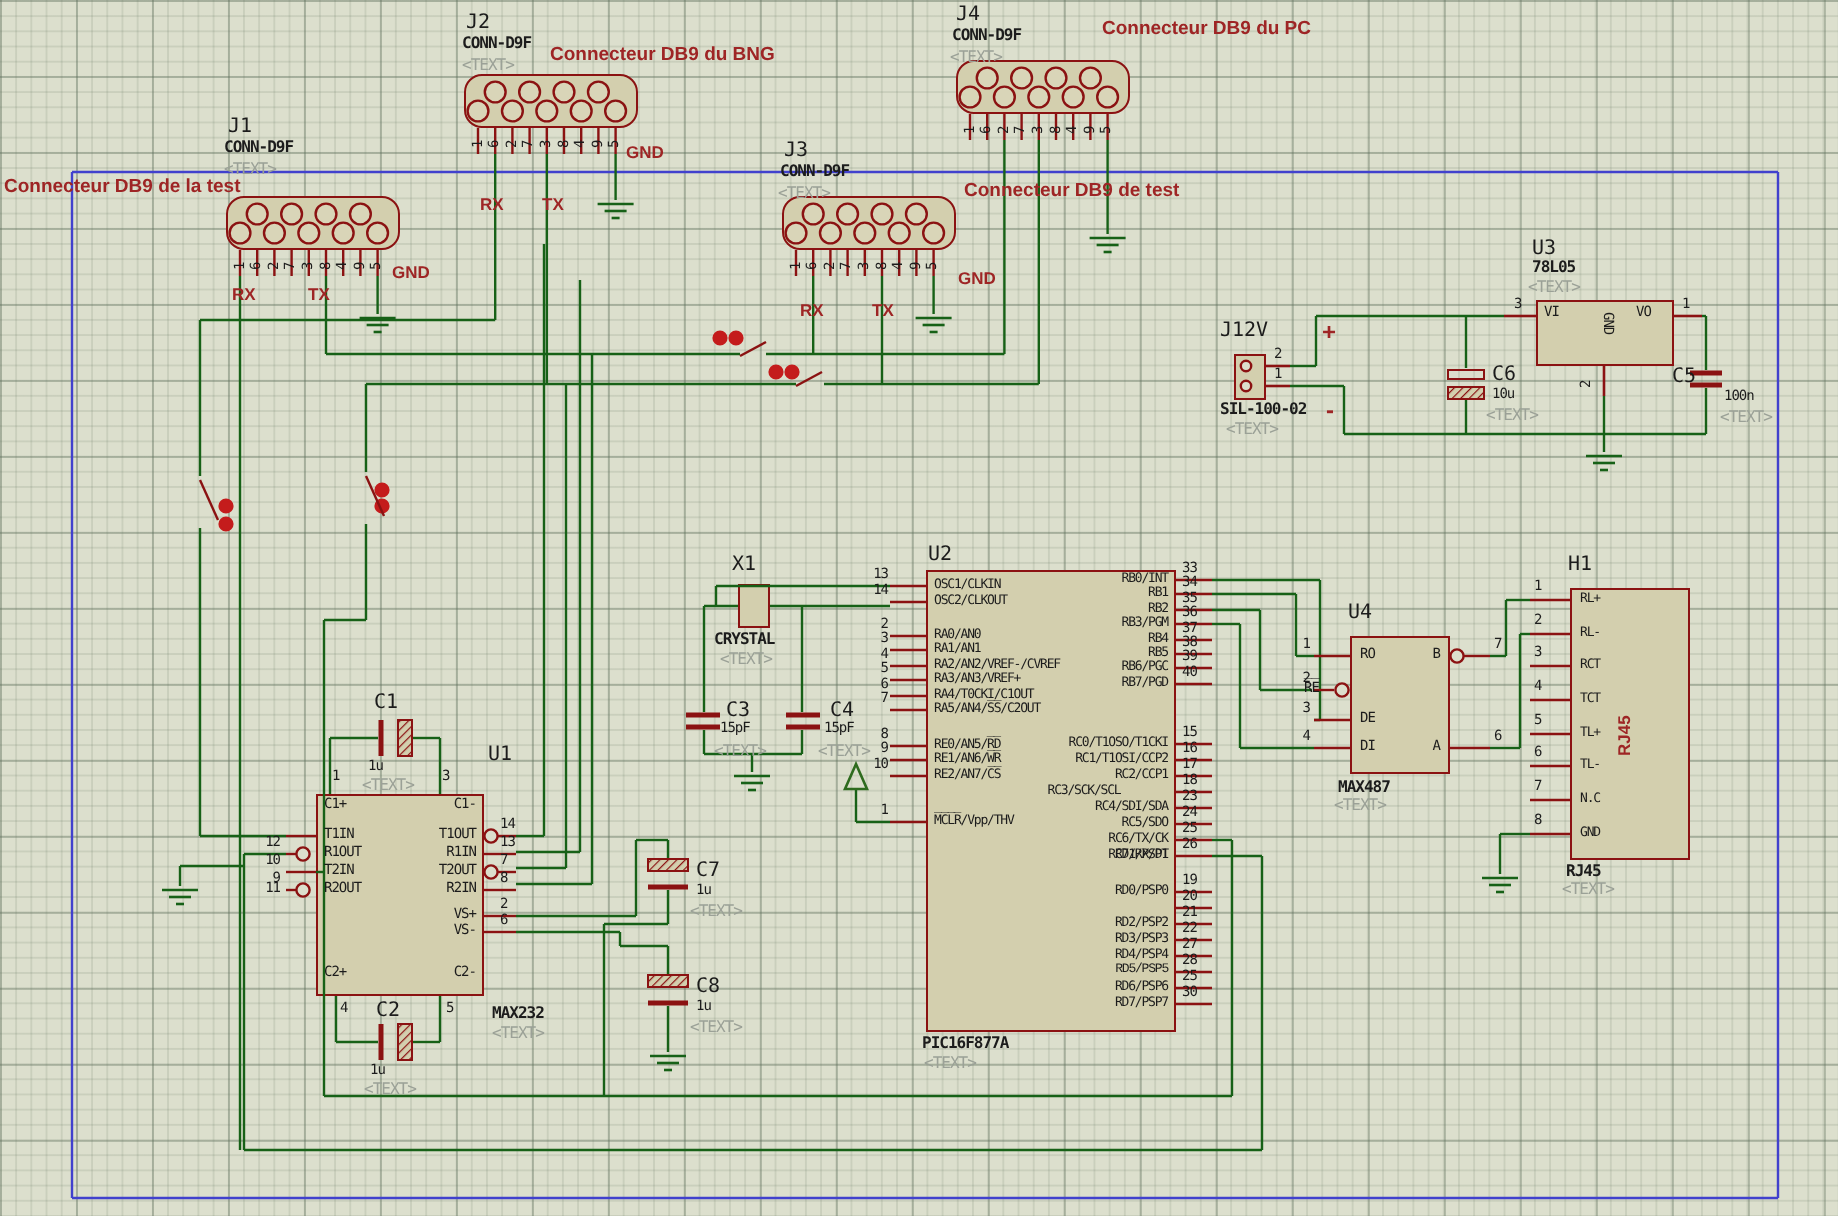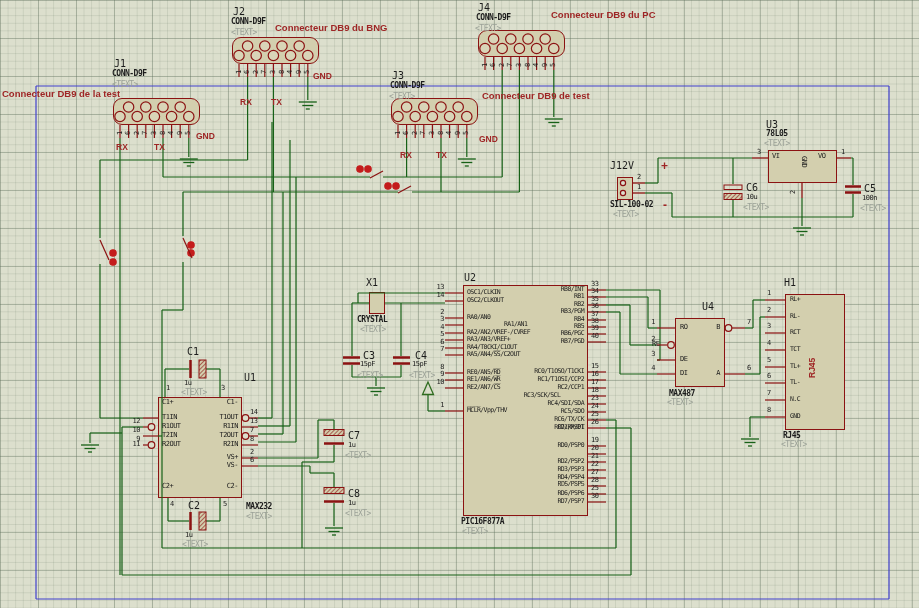--- a/index.html
+++ b/index.html
@@ -424,21 +424,21 @@
   <div class="t pname7" style="left:772px;top:153px">VI</div>
   <div class="t pname7" style="left:818px;top:153px">VO</div>
   <div class="t pname7 vertD" style="left:807px;top:156px">GND</div>
   <div class="t pnum" style="left:757px;top:149px">3</div>
   <div class="t pnum" style="left:841px;top:149px">1</div>
   <div class="t pnum vertU" style="left:790px;top:194px">2</div>
 
   <div class="t ref" style="left:746px;top:183px">C6</div>
   <div class="t pnum" style="left:746px;top:194px">10u</div>
   <div class="t ph" style="left:743px;top:204px">&lt;TEXT&gt;</div>
-  <div class="t ref" style="left:864px;top:184px">C5</div>
+  <div class="t ref" style="left:836px;top:184px">C5</div>
   <div class="t pnum" style="left:862px;top:195px">100n</div>
   <div class="t ph" style="left:860px;top:205px">&lt;TEXT&gt;</div>
   <div class="t ref" style="left:363px;top:351px">C3</div>
   <div class="t pnum" style="left:360px;top:361px">15pF</div>
   <div class="t ph" style="left:357px;top:372px">&lt;TEXT&gt;</div>
   <div class="t ref" style="left:415px;top:351px">C4</div>
   <div class="t pnum" style="left:412px;top:361px">15pF</div>
   <div class="t ph" style="left:409px;top:372px">&lt;TEXT&gt;</div>
   <div class="t ref" style="left:348px;top:431px">C7</div>
   <div class="t pnum" style="left:348px;top:442px">1u</div>
@@ -466,21 +466,21 @@
   <div class="t ph" style="left:246px;top:513px">&lt;TEXT&gt;</div>
   <div class="t pname7" style="left:162px;top:399px">C1+</div>
   <div class="t pname7 ra" style="left:206px;top:399px;width:32px">C1-</div>
   <div class="t pname7" style="left:162px;top:483px">C2+</div>
   <div class="t pname7 ra" style="left:206px;top:483px;width:32px">C2-</div>
   <div class="t pnum" style="left:166px;top:385px">1</div>
   <div class="t pnum" style="left:221px;top:385px">3</div>
   <div class="t pnum" style="left:170px;top:501px">4</div>
   <div class="t pnum" style="left:223px;top:501px">5</div>
 
-  <div class="t ref" style="left:702px;top:302px">U4</div>
+  <div class="t ref" style="left:674px;top:302px">U4</div>
   <div class="t part" style="left:669px;top:390px">MAX487</div>
   <div class="t ph" style="left:667px;top:399px">&lt;TEXT&gt;</div>
 
   <div class="t ref" style="left:784px;top:278px">H1</div>
   <div class="t part" style="left:783px;top:432px">RJ45</div>
   <div class="t ph" style="left:781px;top:441px">&lt;TEXT&gt;</div>
   <div class="t redS vertU" style="left:808px;top:378px">RJ45</div>
 <div class="t pnum vertU" style="left: 116.5px; top: 135px;">1</div>
     <div class="t pnum vertU" style="left: 125.1px; top: 135px;">6</div>
     <div class="t pnum vertU" style="left: 133.7px; top: 135px;">2</div>
@@ -517,21 +517,21 @@
     <div class="t pnum vertU" style="left: 533.1px; top: 67px;">4</div>
     <div class="t pnum vertU" style="left: 541.7px; top: 67px;">9</div>
     <div class="t pnum vertU" style="left: 550.3px; top: 67px;">5</div>
     <div class="t pnum ra" style="left: 428px; top: 284px; width: 16px;">13</div>
     <div class="t pname" style="left: 467px; top: 289px;">OSC1/CLKIN</div>
     <div class="t pnum ra" style="left: 428px; top: 292px; width: 16px;">14</div>
     <div class="t pname" style="left: 467px; top: 297px;">OSC2/CLKOUT</div>
     <div class="t pnum ra" style="left: 428px; top: 309px; width: 16px;">2</div>
     <div class="t pname" style="left: 467px; top: 314px;">RA0/AN0</div>
     <div class="t pnum ra" style="left: 428px; top: 316px; width: 16px;">3</div>
-    <div class="t pname" style="left: 467px; top: 321px; margin-left: 37px;">RA1/AN1</div>
+    <div class="t pname" style="left: 467px; top: 321px;">RA1/AN1</div>
     <div class="t pnum ra" style="left: 428px; top: 324px; width: 16px;">4</div>
     <div class="t pname" style="left: 467px; top: 329px;">RA2/AN2/VREF-/CVREF</div>
     <div class="t pnum ra" style="left: 428px; top: 331px; width: 16px;">5</div>
     <div class="t pname" style="left: 467px; top: 336px;">RA3/AN3/VREF+</div>
     <div class="t pnum ra" style="left: 428px; top: 339px; width: 16px;">6</div>
     <div class="t pname" style="left: 467px; top: 344px;">RA4/T0CKI/C1OUT</div>
     <div class="t pnum ra" style="left: 428px; top: 346px; width: 16px;">7</div>
     <div class="t pname" style="left: 467px; top: 351px;">RA5/AN4/S̅S̅/C2OUT</div>
     <div class="t pnum ra" style="left: 428px; top: 364px; width: 16px;">8</div>
     <div class="t pname" style="left: 467px; top: 369px;">RE0/AN5/R̅D̅</div>

